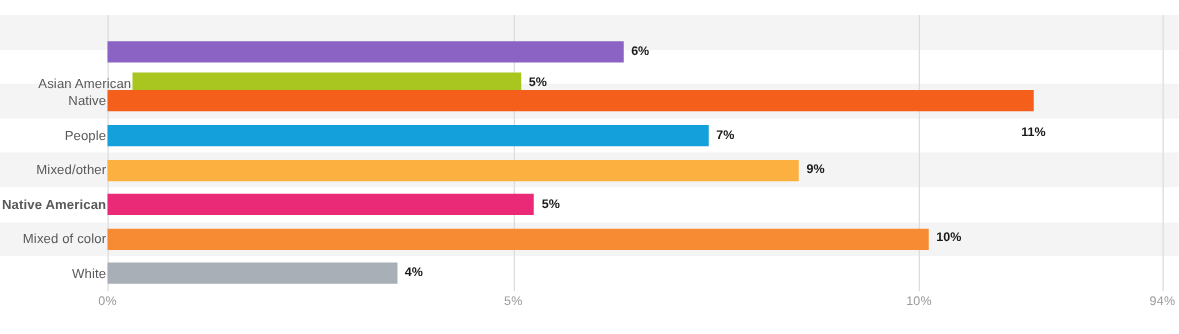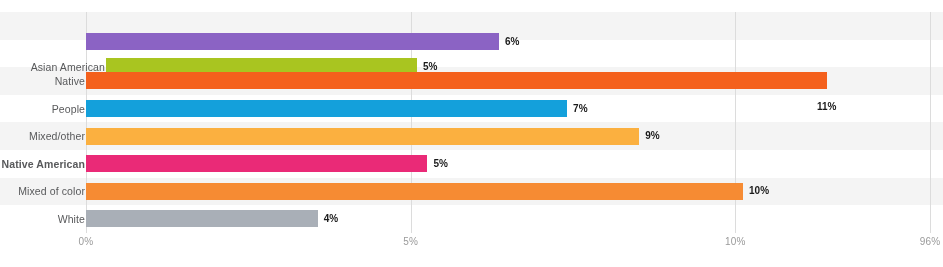--- a/index.html
+++ b/index.html
@@ -154,17 +154,17 @@
           <div class="cat-label" style="top: 7.8px; color: rgb(88, 89, 91); margin-left: 25px;">White</div>
           <div class="bar" style="top: 5.3px; width: 231.775px; background: rgb(169, 175, 183);"></div>
           <div class="bar-value" style="left: 323.775px; top: 7.8px; color: rgb(26, 26, 26);">4%</div>
         </div>
       </div>
 
     <div id="xticks">
         <div class="tick-label" style="left: 86px; color: rgb(154, 154, 154);">0%</div>
         <div class="tick-label" style="left: 410.615px; color: rgb(154, 154, 154);">5%</div>
         <div class="tick-label" style="left: 735.231px; color: rgb(154, 154, 154);">10%</div>
-        <div class="tick-label" style="left: 930px; color: rgb(154, 154, 154);">96%</div>
+        <div class="tick-label" style="left: 930px; color: rgb(154, 154, 154);">94%</div>
       </div>
   </div>
 
 </div>
 
 </body></html>

